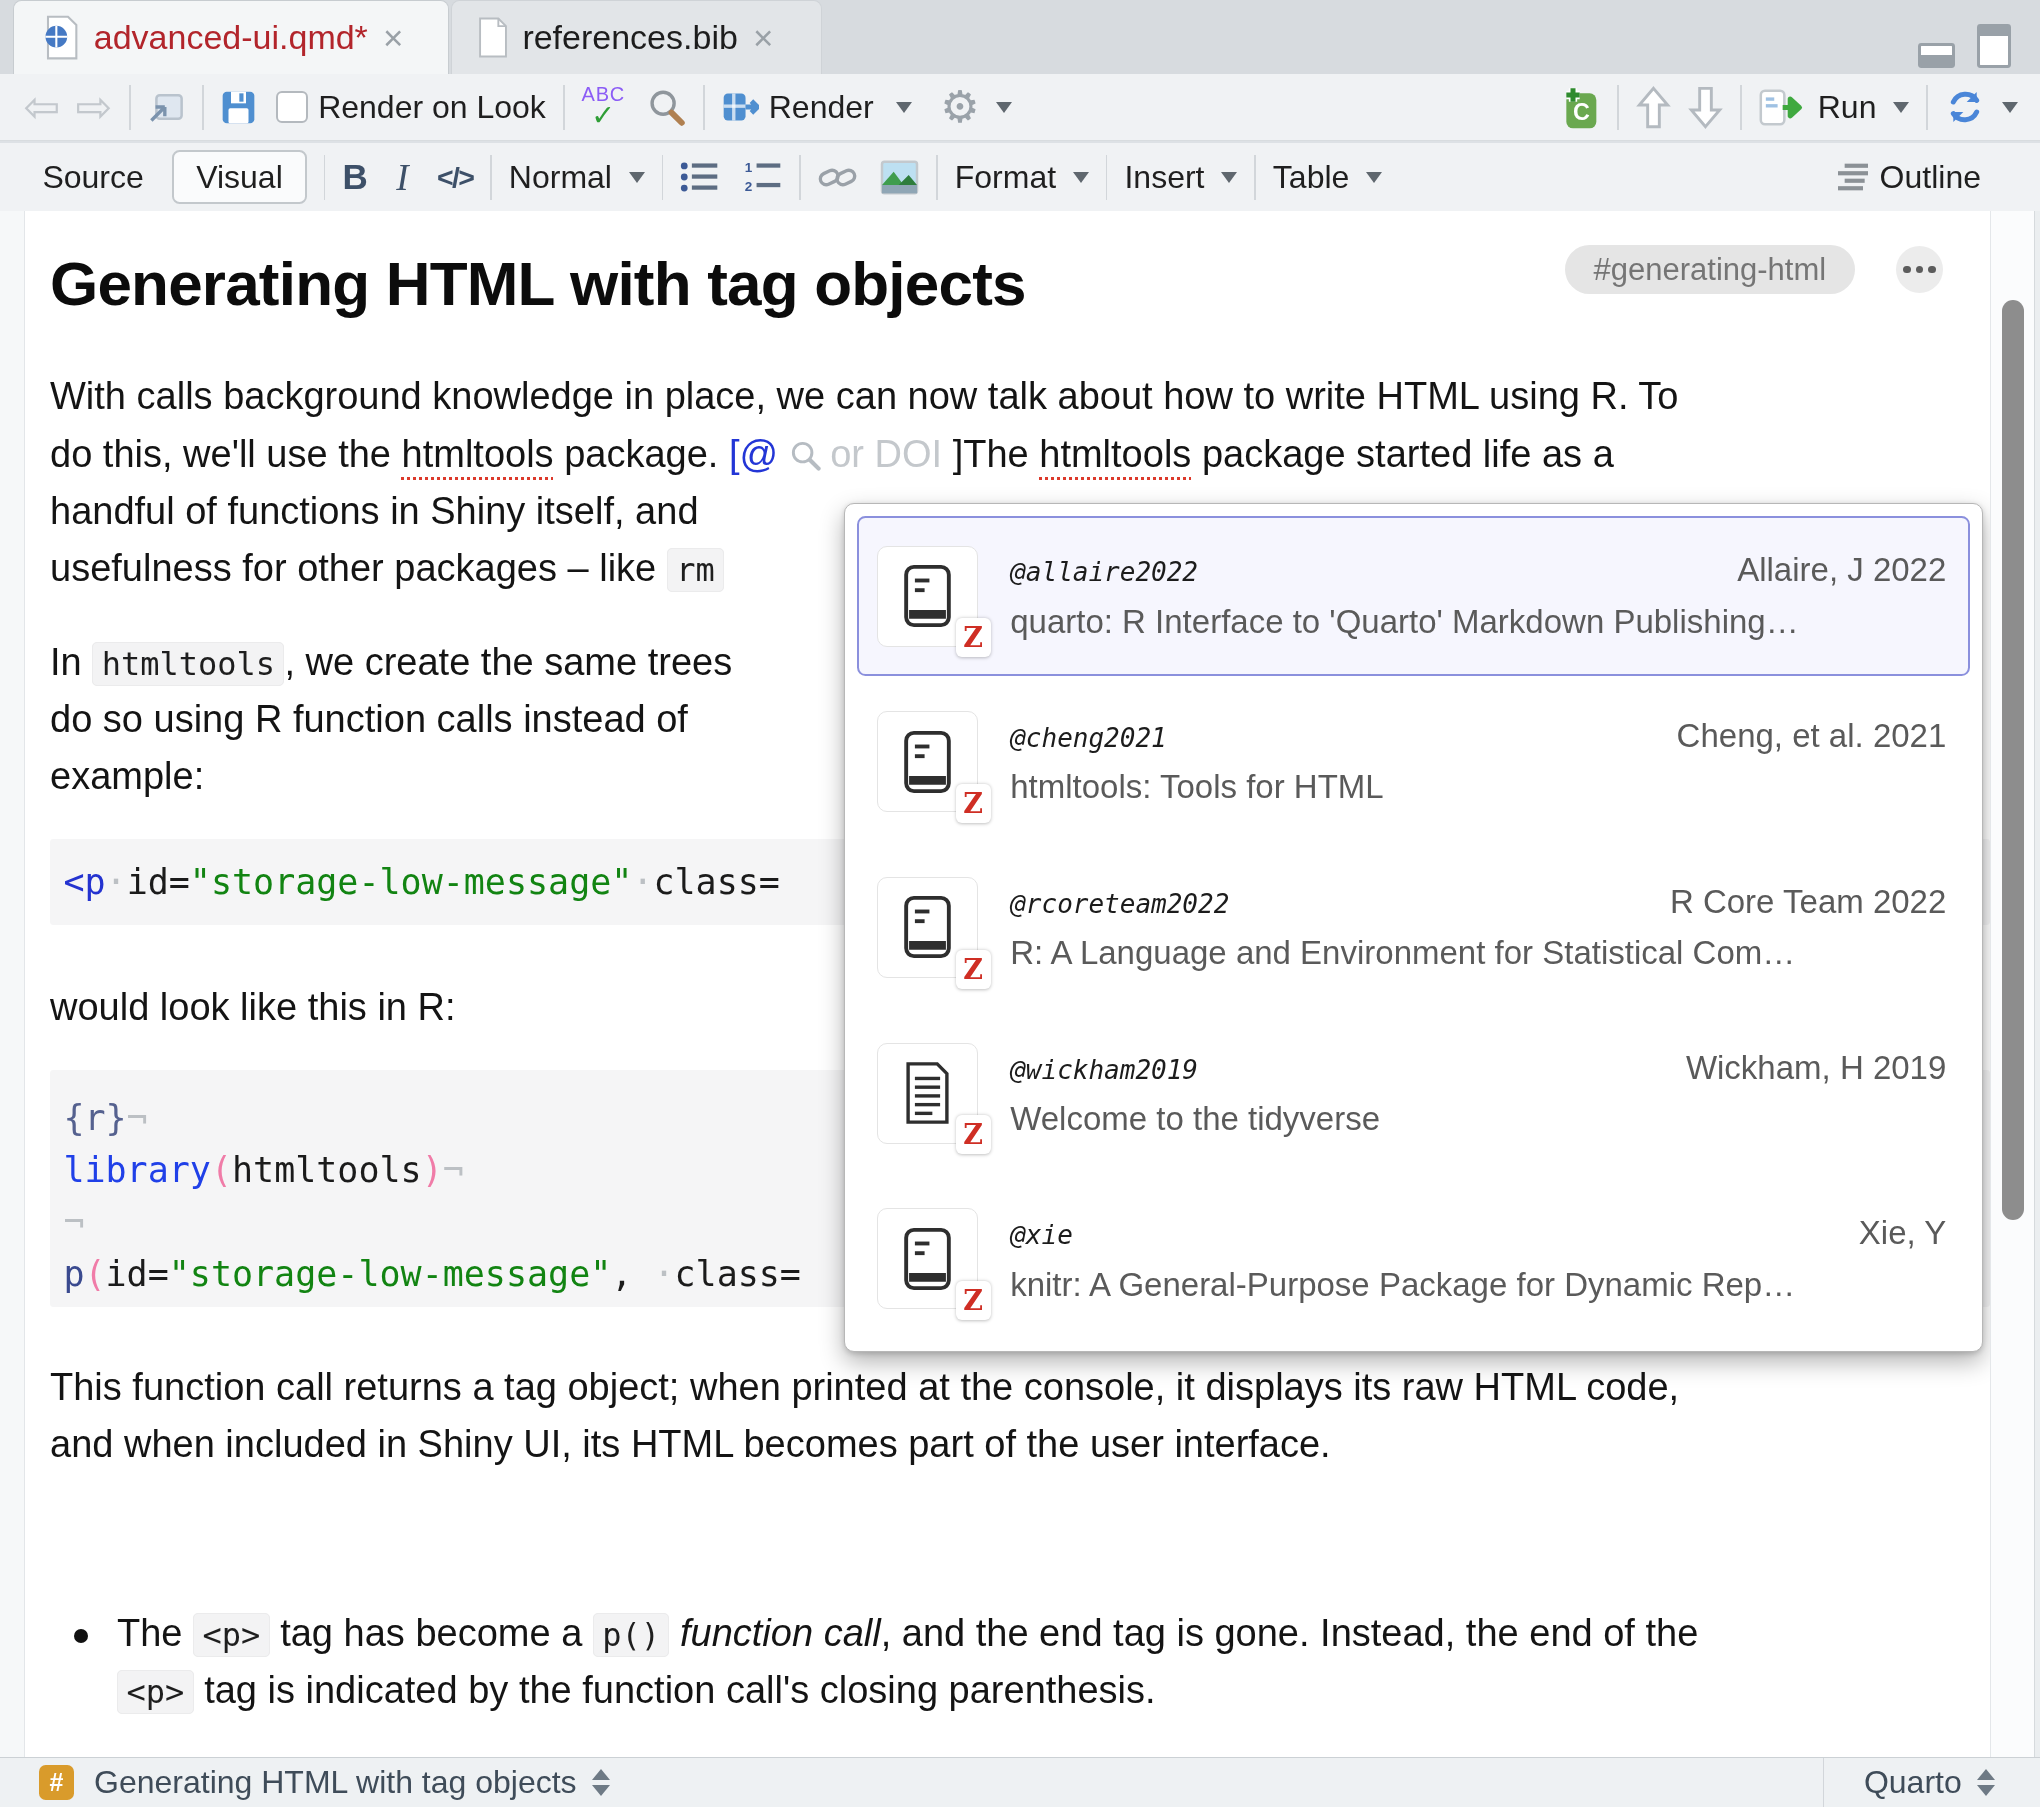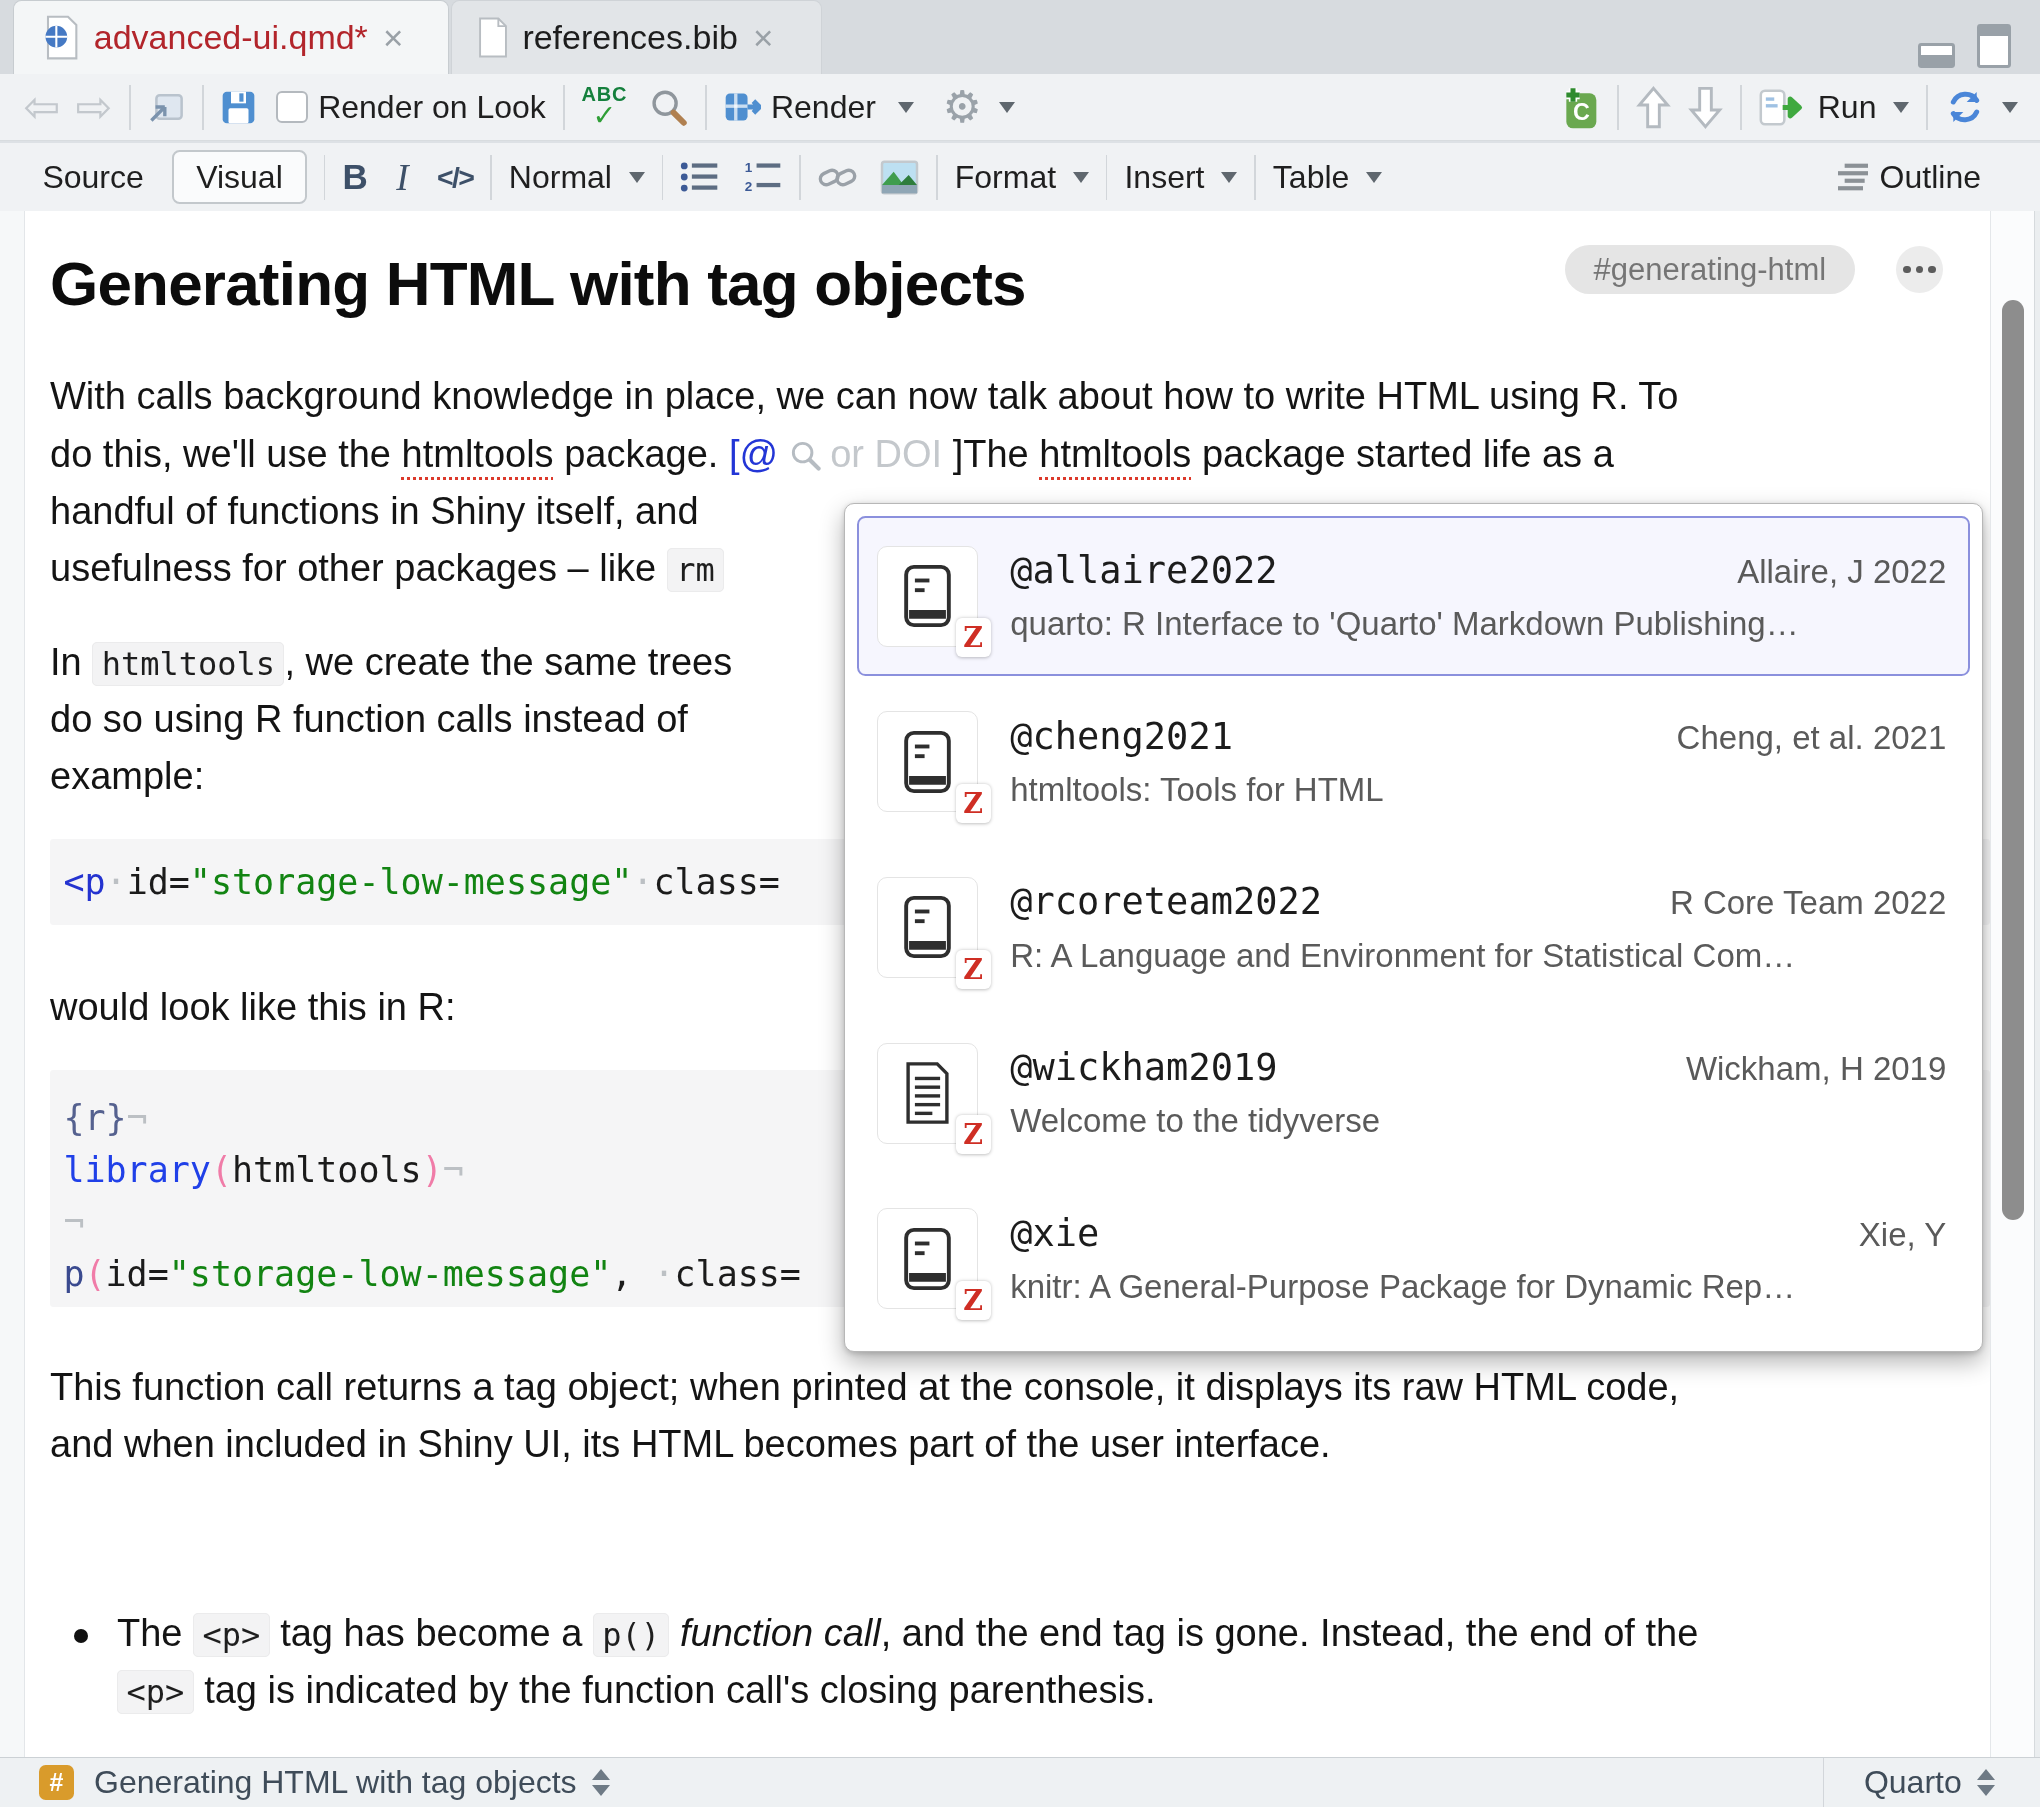--- a/index.html
+++ b/index.html
@@ -30,21 +30,21 @@
   .tsep{width:1.7px;height:45px;background:#d2d6da;margin:0 17px;flex:none;}
   .tbtn{display:flex;align-items:center;gap:10px;flex:none;color:#2b2b2b;font-size:32px;}
   .spacer{flex:1;}
   .caret{width:0;height:0;border-left:8.4px solid transparent;border-right:8.4px solid transparent;
          border-top:11px solid #5f676e;margin-left:6.7px;flex:none;}
   .chk{width:28.5px;height:28.5px;background:#fff;border:2.5px solid #b4b9be;border-radius:5.9px;flex:none;}
   .lbl{font-size:32px;color:#1f1f1f;}
   .arrow-dis{font-size:44px;color:#c3c8cd;line-height:1;}
   .gear{font-size:44px;color:#9aa2a9;line-height:1;}
   .abc-wrap{display:flex;flex-direction:column;align-items:center;line-height:1;}
-  .abc-top{font-size:20px;font-weight:bold;color:#15803d;letter-spacing:0.8px;}
+  .abc-top{font-size:20px;font-weight:normal;color:#8b5cf6;letter-spacing:0.8px;}
   .abc-chk{color:#2f9e36;font-size:28.5px;margin-top:-3.4px;}
   .vis-btn{background:#fafbfc;border:2.5px solid #c3c8cc;border-radius:7.6px;padding:6.7px 22px;font-size:32px;color:#1f1f1f;}
   .src-btn{padding:6.7px 8.4px;font-size:32px;color:#1f1f1f;}
   .fmt-b{font-weight:bold;font-size:35px;color:#3d5068;}
   .fmt-i{font-family:"Liberation Serif",serif;font-style:italic;font-size:37px;color:#3d5068;}
   .fmt-code{font-size:28.5px;font-weight:bold;color:#3d5068;letter-spacing:-1.7px;}
 
   
   .doc{position:absolute;left:0;top:211px;width:2041px;height:1546px;background:#ffffff;}
   .gutter{position:absolute;left:0;top:0;width:23.5px;height:1546px;background:#f6f8f9;border-right:1.7px solid #e3e6e9;}
@@ -81,21 +81,21 @@
   .pentry{height:161px;box-sizing:border-box;border:2.5px solid transparent;border-radius:8.4px;
           display:flex;align-items:center;padding:0 22px 0 18.5px;}
   .pentry.selected{background:#f6f6fe;border-color:#8b90dd;}
   .picon{width:99px;height:99px;flex:none;position:relative;background:#fff;border:1.7px solid #e4e4e4;
          border-radius:10px;display:flex;align-items:center;justify-content:center;}
   .zbadge{position:absolute;right:-13.4px;bottom:-11.7px;width:35px;height:39px;background:#fff;border-radius:5.9px;
           box-shadow:0 0.8px 3.4px rgba(0,0,0,0.25);display:flex;align-items:center;justify-content:center;
           font-family:"DejaVu Serif",serif;font-weight:bold;font-size:27px;color:#cf2e24;}
   .ptext{flex:1;margin-left:32px;min-width:0;}
   .prow1{display:flex;justify-content:space-between;align-items:baseline;}
-  .pkey{font-family:"DejaVu Sans Mono",monospace;font-size:37px;color:#1c1c1c;}
+  .pkey{font-family:"DejaVu Sans Mono",monospace;font-size:26px;color:#1c1c1c;font-style:italic;}
   .pauthor{font-size:33px;color:#5a5a5a;flex:none;margin-left:25px;}
   .ptitle{font-size:33px;color:#5a5a5a;margin-top:13.4px;white-space:nowrap;overflow:hidden;}
 
   
   .scrolltrack{position:absolute;left:1990px;top:0;width:44px;height:1546px;background:#fbfcfd;border-left:1.7px solid #e4e7ea;}
   .scrollthumb{position:absolute;left:11px;top:89px;width:22px;height:920px;background:#8d8d8d;border-radius:11px;}
   .rightedge{position:absolute;left:2034px;top:211px;width:6.7px;height:1596px;background:#ebeef0;border-left:1.7px solid #d6dadd;}
 
   
   .statusbar{position:absolute;left:0;top:1757px;width:2041px;height:50px;background:#eef1f3;

